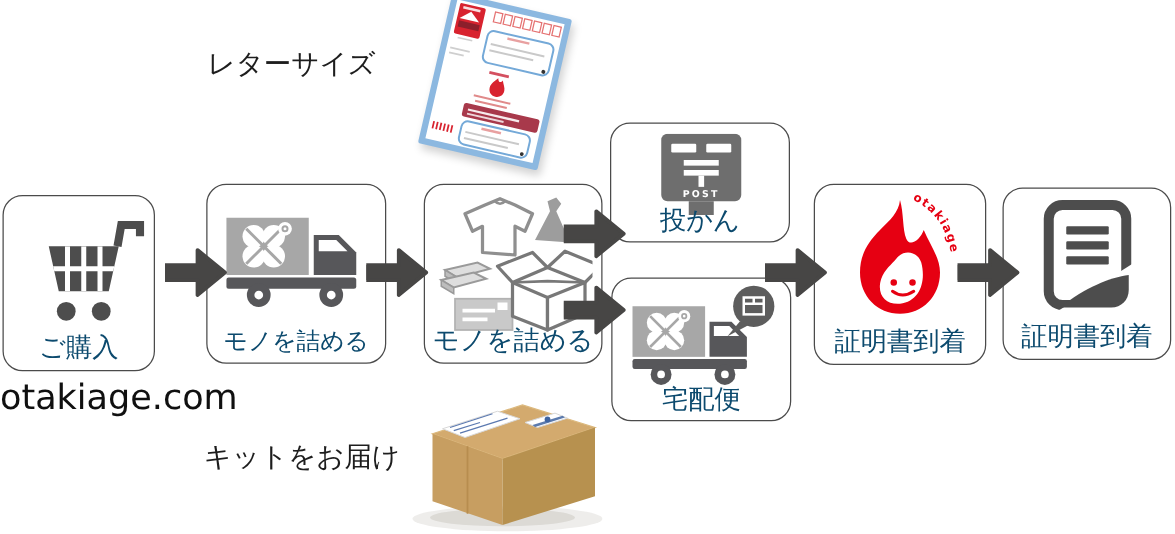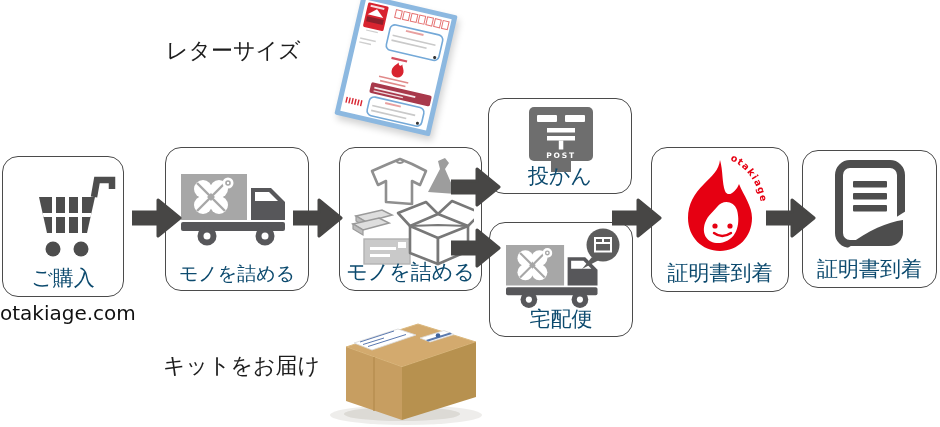--- a/index.html
+++ b/index.html
@@ -4,21 +4,21 @@
 <style>
   html,body{margin:0;padding:0;background:#fff;}
   .canvas{position:relative;width:940px;height:427px;background:#fff;overflow:hidden;
           font-family:"DejaVu Sans","Liberation Sans",sans-serif;}
   .step{position:absolute;background:#fff;border:1.6px solid #4b4b4b;border-radius:16px;box-sizing:border-box;}
   .step-label{position:absolute;left:0;right:0;bottom:6px;text-align:center;font-size:21px;
               color:#0c4a6e;white-space:nowrap;line-height:1.1;}
   .step-icon{position:absolute;}
   .arrow{position:absolute;z-index:5;}
   .size-label{position:absolute;font-size:22px;color:#1d1d1d;white-space:nowrap;}
-  .brand-text{position:absolute;left:0px;top:301px;font-size:20px;color:#101010;letter-spacing:0;text-align:center;}
+  .brand-text{position:absolute;left:0px;top:301px;font-size:28px;color:#101010;letter-spacing:0;text-align:center;}
   .letter{position:absolute;left:347px;top:3px;width:98px;height:124px;box-sizing:border-box;
           background:#fff;border:5px solid #8cb8e0;border-radius:2px;transform:rotate(13deg);
           box-shadow:3px 4px 7px rgba(0,0,0,.18);z-index:2;}
   .letter svg{display:block;}
   .cardboard{position:absolute;left:322px;top:310px;z-index:2;}
   .hiddefs{position:absolute;width:0;height:0;overflow:hidden;}
 </style>
 </head>
 <body>
 

